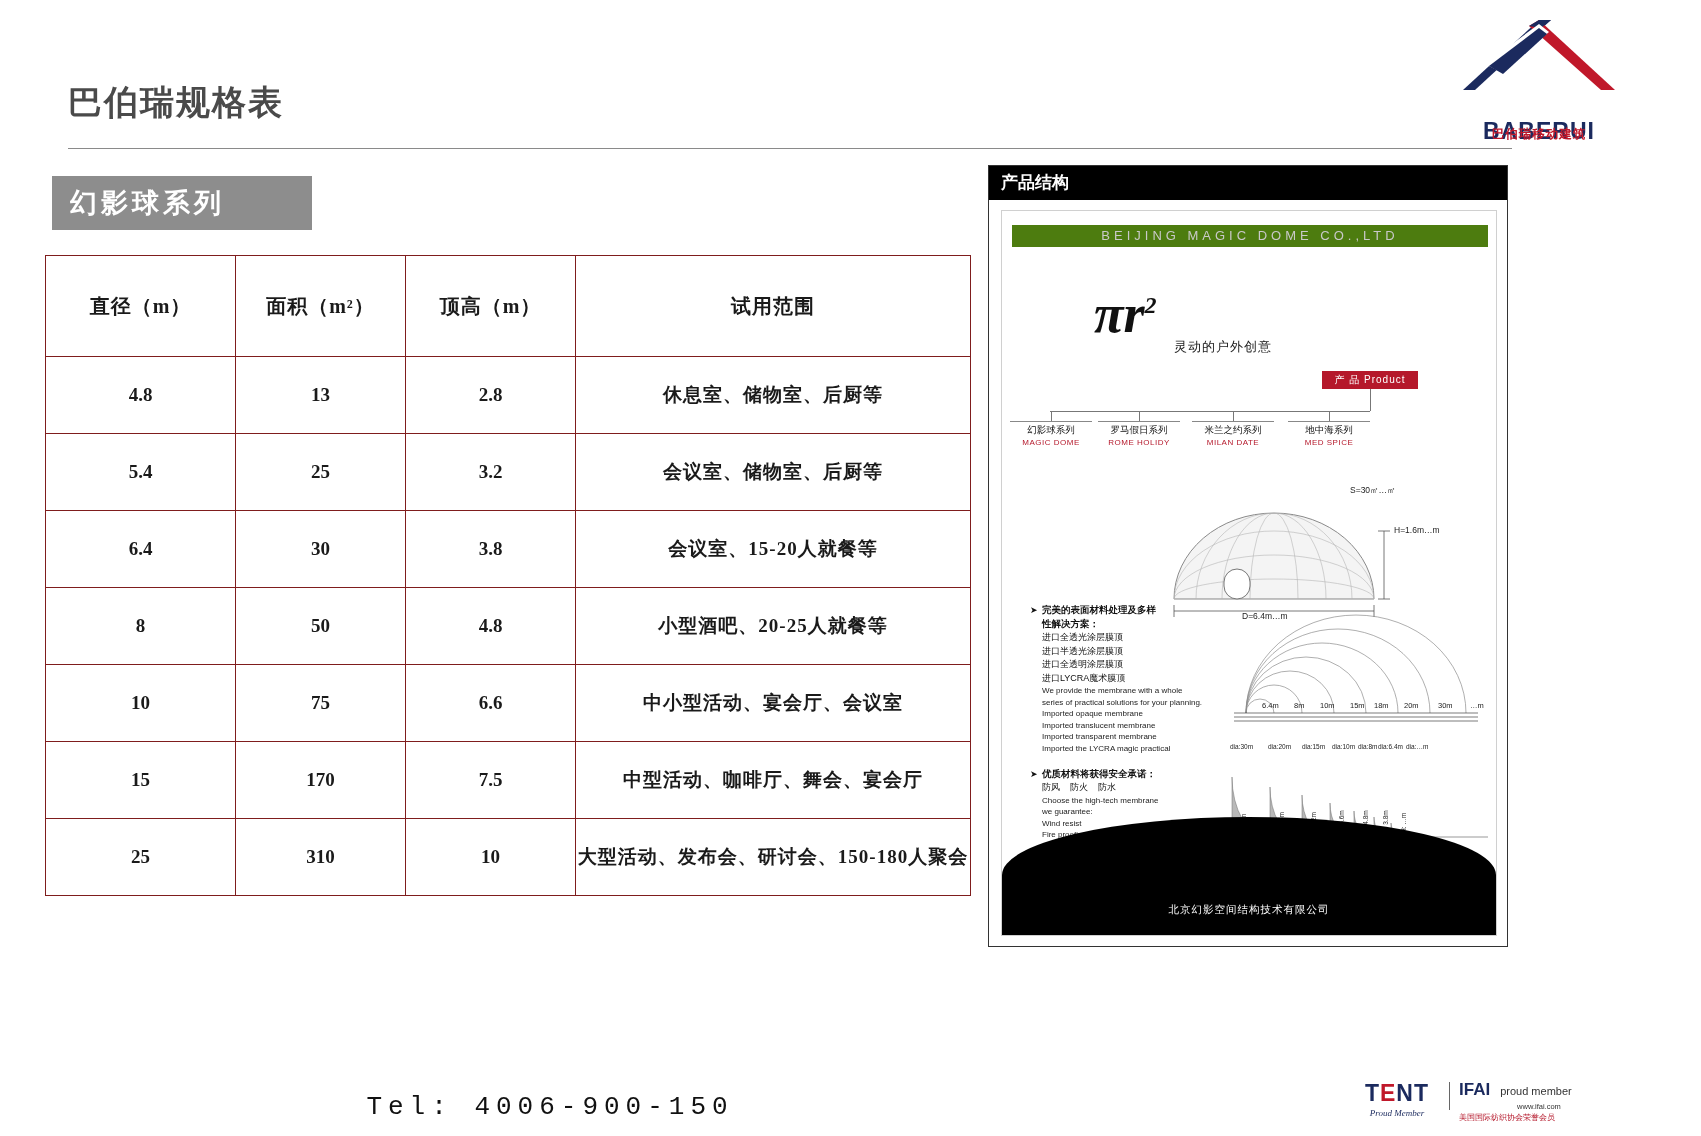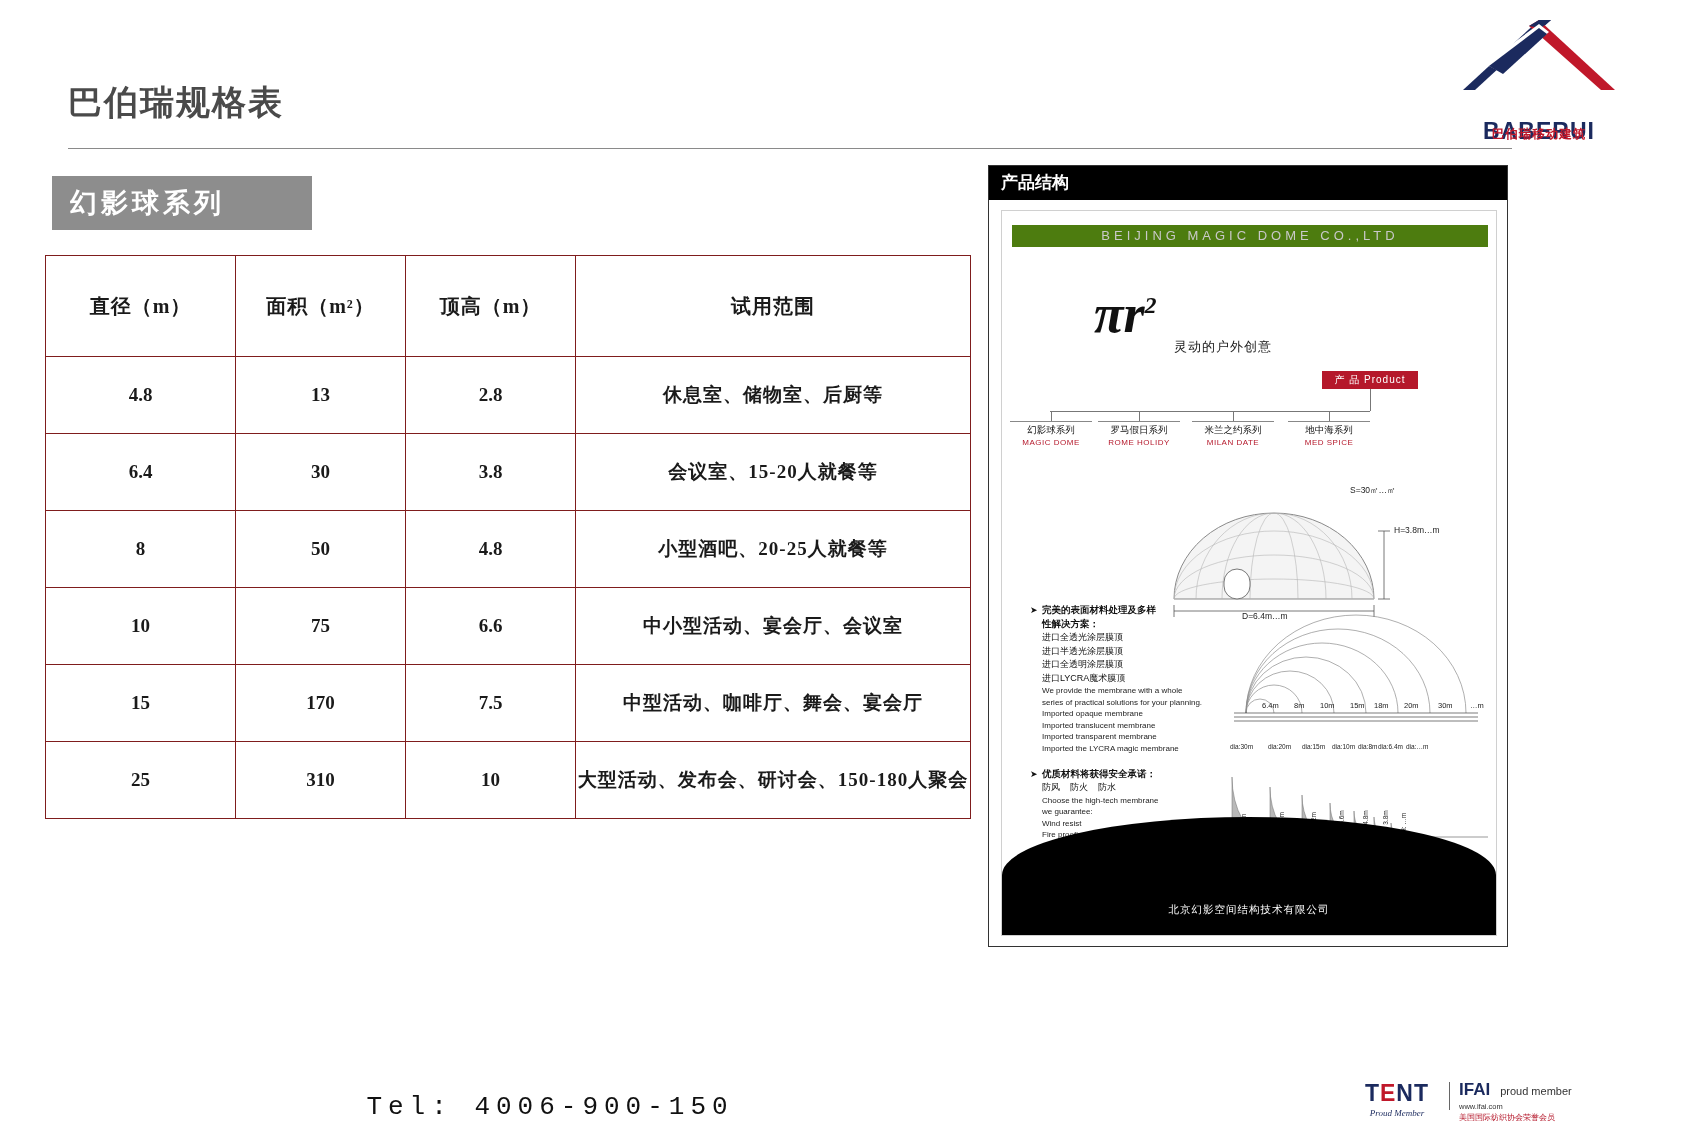--- a/index.html
+++ b/index.html
@@ -378,21 +378,21 @@
     font-family: "Liberation Sans", sans-serif;
     font-size: 11px;
     color: #333;
     display: inline-block;
     margin-left: 6px;
   }
   .badge-ifai .l3 {
     font-family: "Liberation Sans", sans-serif;
     font-size: 7.5px;
     color: #333;
-    text-align: left;
+    text-align: center;
     width: 160px;
     margin-top: 2px;
   }
   .badge-ifai .l4 {
     font-family: "Liberation Sans", sans-serif;
     font-size: 8px;
     color: #b5182b;
     margin-top: 1px;
   }
 </style>
@@ -432,20 +432,26 @@
       <th>顶高（m）</th>
       <th>试用范围</th>
     </tr>
   </thead>
   <tbody>
     <tr>
       <td>4.8</td>
       <td>13</td>
       <td>2.8</td>
       <td class="usage">休息室、储物室、后厨等</td>
+    </tr>
+    <tr>
+      <td>5.4</td>
+      <td>25</td>
+      <td>3.2</td>
+      <td class="usage">会议室、储物室、后厨等</td>
     </tr>
     <tr>
       <td>6.4</td>
       <td>30</td>
       <td>3.8</td>
       <td class="usage">会议室、15-20人就餐等</td>
     </tr>
     <tr>
       <td>8</td>
       <td>50</td>
@@ -531,21 +537,21 @@
         </g>
         <rect x="170" y="78" width="26" height="30" rx="13" ry="13" fill="#ffffff" stroke="#777" stroke-width="1"></rect>
         <line x1="120" y1="120" x2="320" y2="120" stroke="#555" stroke-width="0.8"></line>
         <line x1="120" y1="114" x2="120" y2="126" stroke="#555" stroke-width="0.8"></line>
         <line x1="320" y1="114" x2="320" y2="126" stroke="#555" stroke-width="0.8"></line>
         <line x1="330" y1="40" x2="330" y2="108" stroke="#555" stroke-width="0.8"></line>
         <line x1="324" y1="40" x2="336" y2="40" stroke="#555" stroke-width="0.8"></line>
         <line x1="324" y1="108" x2="336" y2="108" stroke="#555" stroke-width="0.8"></line>
       </svg>
       <div class="dome-dim" style="left:296px; top:-6px;">S=30㎡…㎡</div>
-      <div class="dome-dim" style="left:340px; top:34px;">H=3.8m…m</div>
+      <div class="dome-dim" style="left:340px; top:34px;">H=1.6m…m</div>
       <div class="dome-dim" style="left:188px; top:120px;">D=6.4m…m</div>
     </div>
 
     <div class="arcs-wrap">
       <svg width="262" height="125" viewBox="0 0 262 125">
         <g fill="none" stroke="#8d8d8d" stroke-width="0.7">
           <path d="M18 110 A14 14 0 0 1 46 110"></path>
           <path d="M18 110 A28 28 0 0 1 74 110"></path>
           <path d="M18 110 A44 42 0 0 1 106 110"></path>
           <path d="M18 110 A60 56 0 0 1 138 110"></path>
@@ -575,21 +581,21 @@
       <div class="cn">性解决方案：</div>
       <div class="cn-sub">进口全透光涂层膜顶</div>
       <div class="cn-sub">进口半透光涂层膜顶</div>
       <div class="cn-sub">进口全透明涂层膜顶</div>
       <div class="cn-sub">进口LYCRA魔术膜顶</div>
       <div class="en">We provide the membrane with a whole</div>
       <div class="en">series of practical solutions for your planning.</div>
       <div class="en">Imported opaque membrane</div>
       <div class="en">Imported translucent  membrane</div>
       <div class="en">Imported transparent membrane</div>
-      <div class="en">Imported the LYCRA magic membrane</div>
+      <div class="en">Imported the LYCRA magic practical</div>
     </div>
 
     <div class="bullet-block" style="left:40px; top:556px; width:180px;">
       <span class="arrow">➤</span>
       <div class="cn">优质材料将获得安全承诺：</div>
       <div class="cn-sub">
         <span>防风</span>
         &nbsp;&nbsp;
         <span>防火</span>
         &nbsp;&nbsp;

